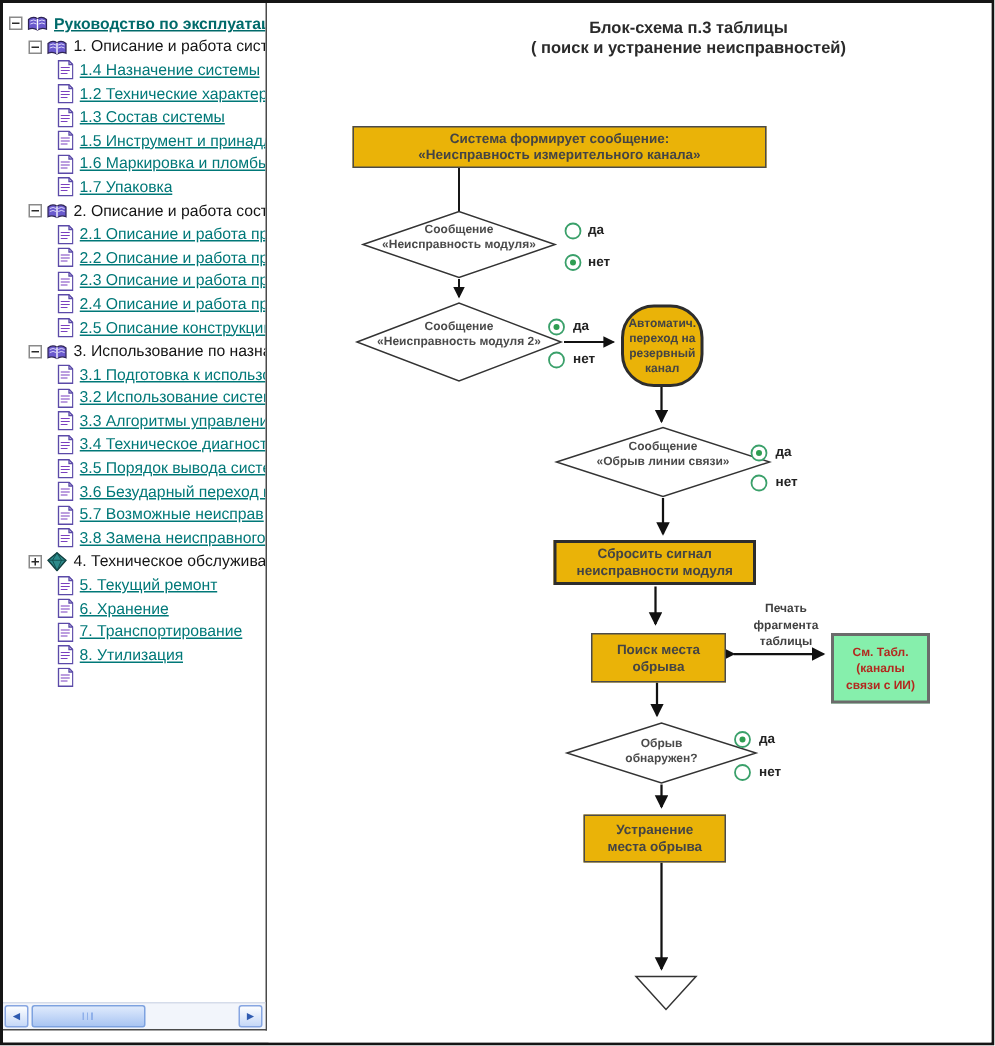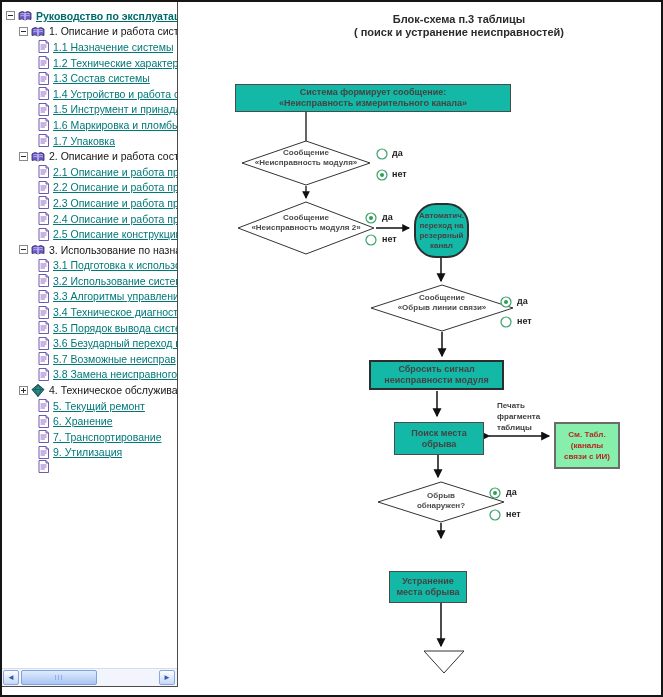--- a/index.html
+++ b/index.html
@@ -30,27 +30,27 @@
   .sthumb{position:absolute;left:19px;top:1px;width:76px;height:15px;box-sizing:border-box;border:1px solid #7da2e0;border-radius:2px;
         background:linear-gradient(#dfeafc,#a9c5f3);cursor:pointer;}
   .sthumb::before{content:"";position:absolute;left:50%;top:4px;bottom:4px;width:7px;margin-left:-4px;
         background:repeating-linear-gradient(90deg,#8fb0ea 0,#8fb0ea 1px,transparent 1px,transparent 3px);}
 
   
   .content{position:absolute;left:177px;top:0;right:0;bottom:0;background:#fff;overflow:hidden;}
   .fc-title{position:absolute;left:110px;top:11px;width:340px;text-align:center;font-weight:bold;font-size:11px;color:#2b2b2b;}
   .fc-title div{line-height:13px;}
   svg.wires{position:absolute;left:0;top:0;}
-  .fc-box{position:absolute;box-sizing:border-box;background:#14b8a6;border:1px solid #4a4a4a;display:flex;align-items:center;justify-content:center;
+  .fc-box{position:absolute;box-sizing:border-box;background:#eab308;border:1px solid #4a4a4a;display:flex;align-items:center;justify-content:center;
           text-align:center;font-size:9px;line-height:11px;font-weight:bold;color:#444;white-space:pre-line;}
   .fc-box.thick{border-width:2px;border-color:#2d2d2d;}
   .fc-box.small{font-size:8px;line-height:10px;border-radius:22px;}
   .fc-ref{background:#86efac;border:2px solid #6b6b6b;color:#b3281e;font-size:8px;line-height:11px;}
   .fc-dtext{position:absolute;text-align:center;font-size:8px;line-height:10px;font-weight:bold;color:#4a4a4a;white-space:pre-line;}
-  .fc-note{position:absolute;font-size:8px;line-height:11px;font-weight:bold;color:#3f3f3f;white-space:pre-line;}
+  .fc-note{position:absolute;text-align:center;font-size:8px;line-height:11px;font-weight:bold;color:#3f3f3f;white-space:pre-line;}
   .yn{position:absolute;font-size:9px;font-weight:bold;color:#222;}
 </style>
 </head>
 <body>
 
 <svg width="0" height="0" style="position:absolute">
   <defs>
     <g id="icon-book">
       <path d="M1,3 Q4,0.5 7,2.5 Q10,0.5 13,3 L13,9.5 Q10,8 7,10 Q4,8 1,9.5 Z" fill="#6a5acd" stroke="#2d2354" stroke-width="0.8"></path>
       <path d="M7,2.5 L7,10" stroke="#fff" stroke-width="0.9"></path>
@@ -89,39 +89,33 @@
         <svg class="ticon" width="14" height="11" viewBox="0 0 14 11">
             <use href="#icon-book"></use>
           </svg>
         <span class="tlabel branch">1. Описание и работа систе</span>
       </div>
 
       <div class="trow ind2">
         <svg class="ticon" width="11" height="13" viewBox="0 0 11 13">
             <use href="#icon-page"></use>
           </svg>
-        <span class="tlabel leafLink">1.1 Назначение системы</span>
+        <span class="tlabel leafLink">1.4 Назначение системы</span>
       </div>
       <div class="trow ind2">
         <svg class="ticon" width="11" height="13" viewBox="0 0 11 13">
             <use href="#icon-page"></use>
           </svg>
         <span class="tlabel leafLink">1.2 Технические характери</span>
       </div>
       <div class="trow ind2">
         <svg class="ticon" width="11" height="13" viewBox="0 0 11 13">
             <use href="#icon-page"></use>
           </svg>
         <span class="tlabel leafLink">1.3 Состав системы</span>
-      </div>
-      <div class="trow ind2">
-        <svg class="ticon" width="11" height="13" viewBox="0 0 11 13">
-            <use href="#icon-page"></use>
-          </svg>
-        <span class="tlabel leafLink">1.4 Устройство и работа с</span>
       </div>
       <div class="trow ind2">
         <svg class="ticon" width="11" height="13" viewBox="0 0 11 13">
             <use href="#icon-page"></use>
           </svg>
         <span class="tlabel leafLink">1.5 Инструмент и принадл</span>
       </div>
       <div class="trow ind2">
         <svg class="ticon" width="11" height="13" viewBox="0 0 11 13">
             <use href="#icon-page"></use>
@@ -252,21 +246,21 @@
       <div class="trow ind2">
         <svg class="ticon" width="11" height="13" viewBox="0 0 11 13">
             <use href="#icon-page"></use>
           </svg>
         <span class="tlabel leafLink">7. Транспортирование</span>
       </div>
       <div class="trow ind2">
         <svg class="ticon" width="11" height="13" viewBox="0 0 11 13">
             <use href="#icon-page"></use>
           </svg>
-        <span class="tlabel leafLink">9. Утилизация</span>
+        <span class="tlabel leafLink">8. Утилизация</span>
       </div>
       <div class="trow ind2 wrap2">
         <svg class="ticon" width="11" height="13" viewBox="0 0 11 13">
             <use href="#icon-page"></use>
           </svg>
       </div>
     </div>
 
     <div class="hscroll">
       <div class="sbtn left"><span>◄</span></div>
@@ -357,17 +351,17 @@
 
     <div class="fc-box fc-ref" style="left:375px;top:420px;width:66px;height:47px;">См. Табл.
 (каналы
 связи с ИИ)</div>
 
     <div class="fc-dtext" style="left:212px;top:489px;width:100px;">Обрыв
 обнаружен?</div>
     <div class="yn" style="left:327px;top:485px;">да</div>
     <div class="yn" style="left:327px;top:507px;">нет</div>
 
-    <div class="fc-box" style="left:210px;top:541px;width:78px;height:32px;margin-top:28px;">Устранение
+    <div class="fc-box" style="left:210px;top:541px;width:95px;height:32px;">Устранение
 места обрыва</div>
 
   </div>
 </div>
 
 </body></html>

